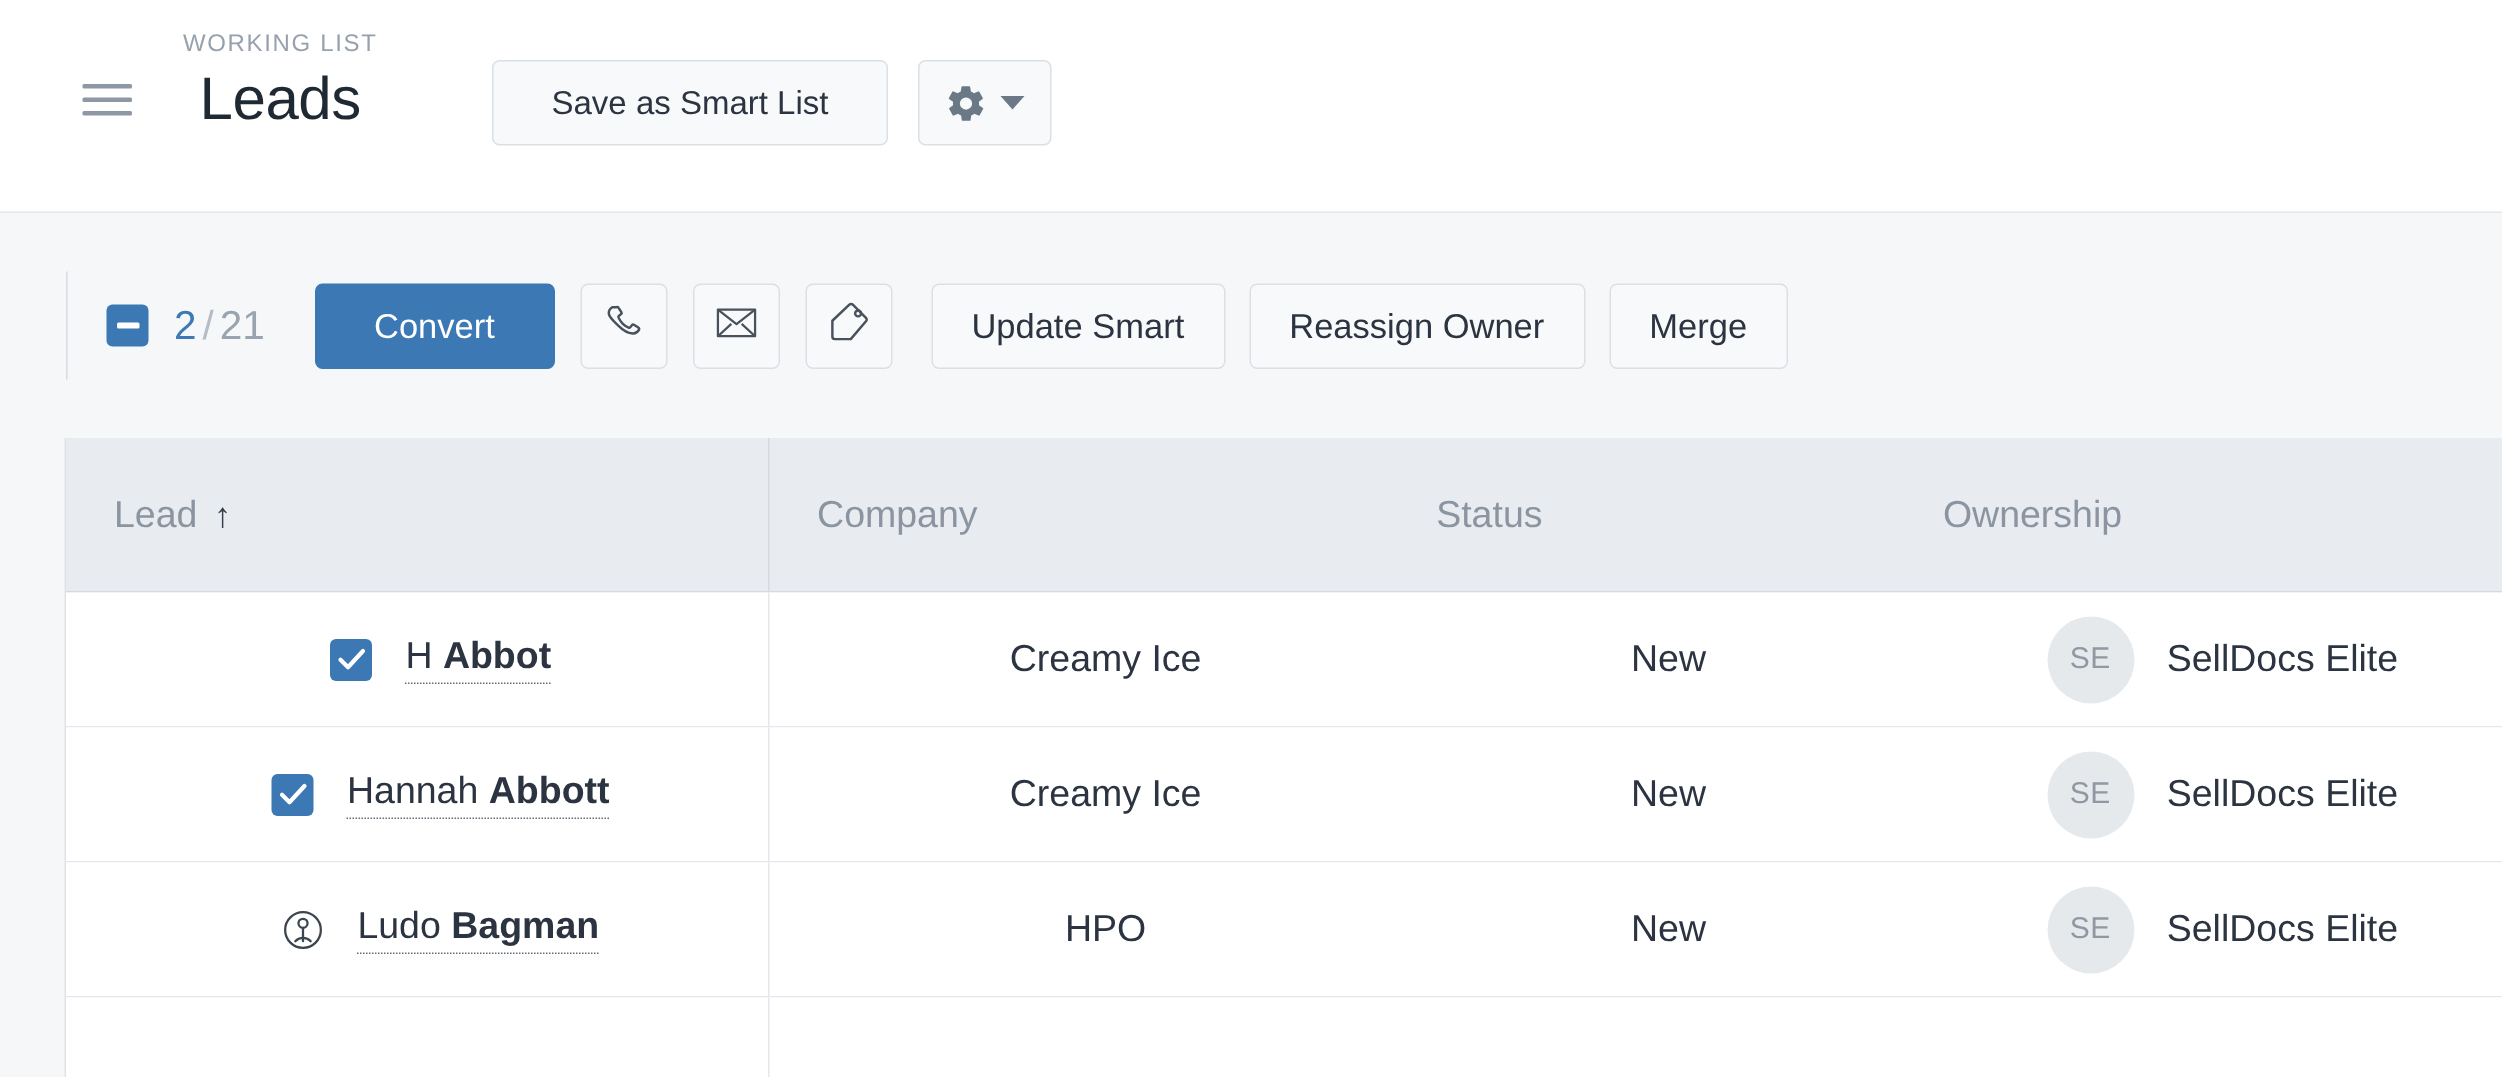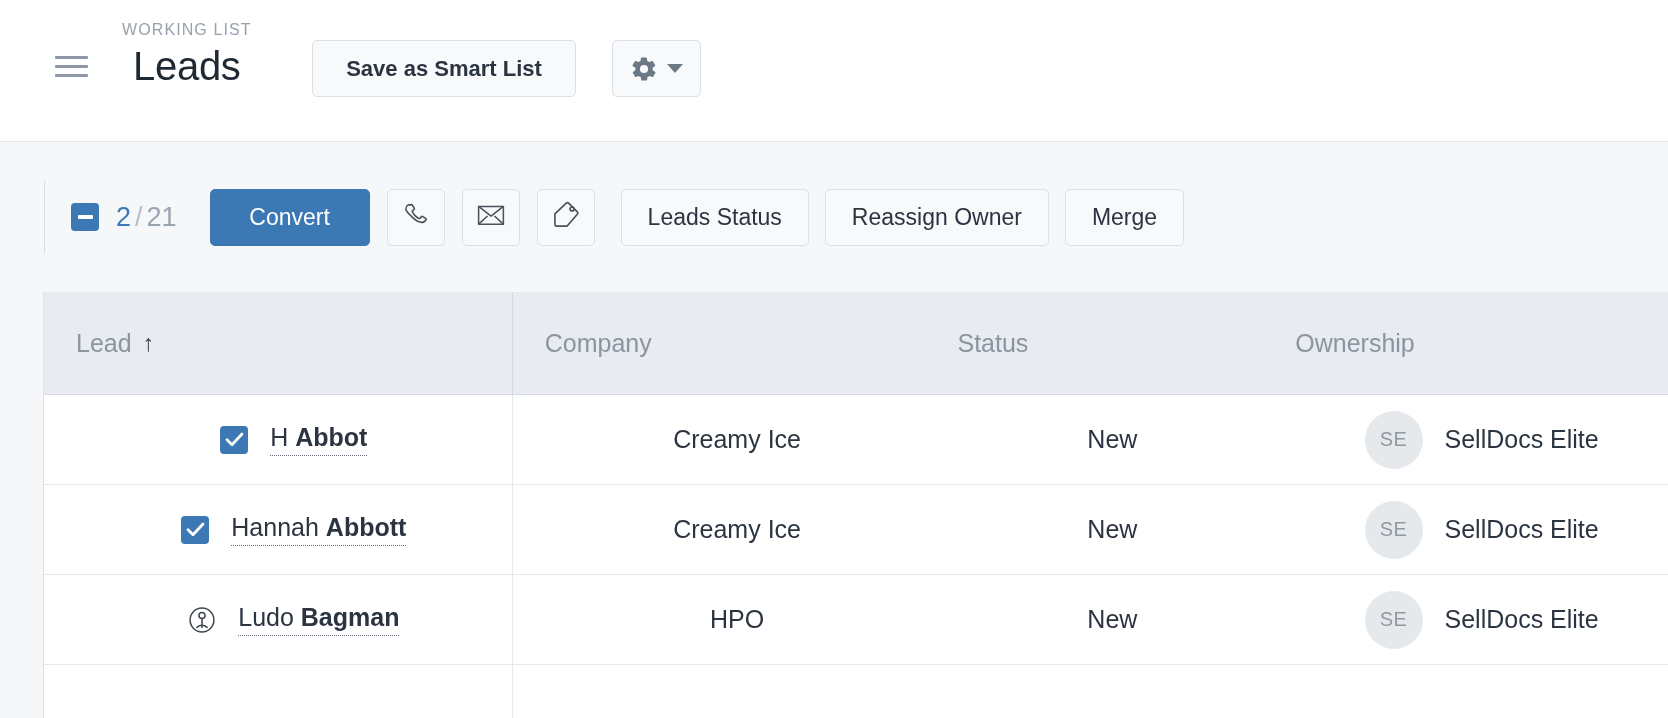--- a/index.html
+++ b/index.html
@@ -42,22 +42,22 @@
   .btn {
     font-family: "Liberation Sans", sans-serif;
     border: 1px solid #dbe0e5;
     background: #f7f9fa;
     border-radius: 5px;
     color: #2b3440;
     cursor: pointer;
     font-size: 22px;
   }
   .btn-smartlist {
-    position: absolute; left: 312px; top: 40px;
-    width: 264px; height: 57px; font-weight: bold;
+    position: absolute; left: 328px; top: 40px;
+    width: 264px; height: 57px;
   }
   .btn-gear {
     position: absolute; left: 612px; top: 40px;
     width: 89px; height: 57px;
     display: flex; align-items: center; justify-content: center; gap: 9px;
   }
   .gear-svg { display:block; }
   .caret-down {
     width: 0; height: 0;
     border-left: 8px solid transparent;
@@ -274,21 +274,21 @@
 
     <div class="icon-btn">
       <span>
         <svg width="28" height="28" viewBox="0 0 24 24" fill="none" stroke="#49525c" stroke-width="1.4" stroke-linejoin="round">
           <path d="M11 2.5h9a1.5 1.5 0 0 1 1.5 1.5v9L11.8 22.2a1.4 1.4 0 0 1-2 0L2.3 14.7a1.4 1.4 0 0 1 0-2z" transform="rotate(180 12 12)"></path>
           <circle cx="17.2" cy="6.8" r="1.7"></circle>
         </svg>
       </span>
     </div>
 
-    <button class="txt-btn first-group">Leads Status</button>
+    <button class="txt-btn first-group">Update Smart</button>
     <button class="txt-btn">Reassign Owner</button>
     <button class="txt-btn">Merge</button>
   </div>
 
   <div class="table-wrap">
 
     <div class="thead">
       <div class="th col-lead">
         <span>Lead</span>
         <span class="sort-arrow">↑</span>

